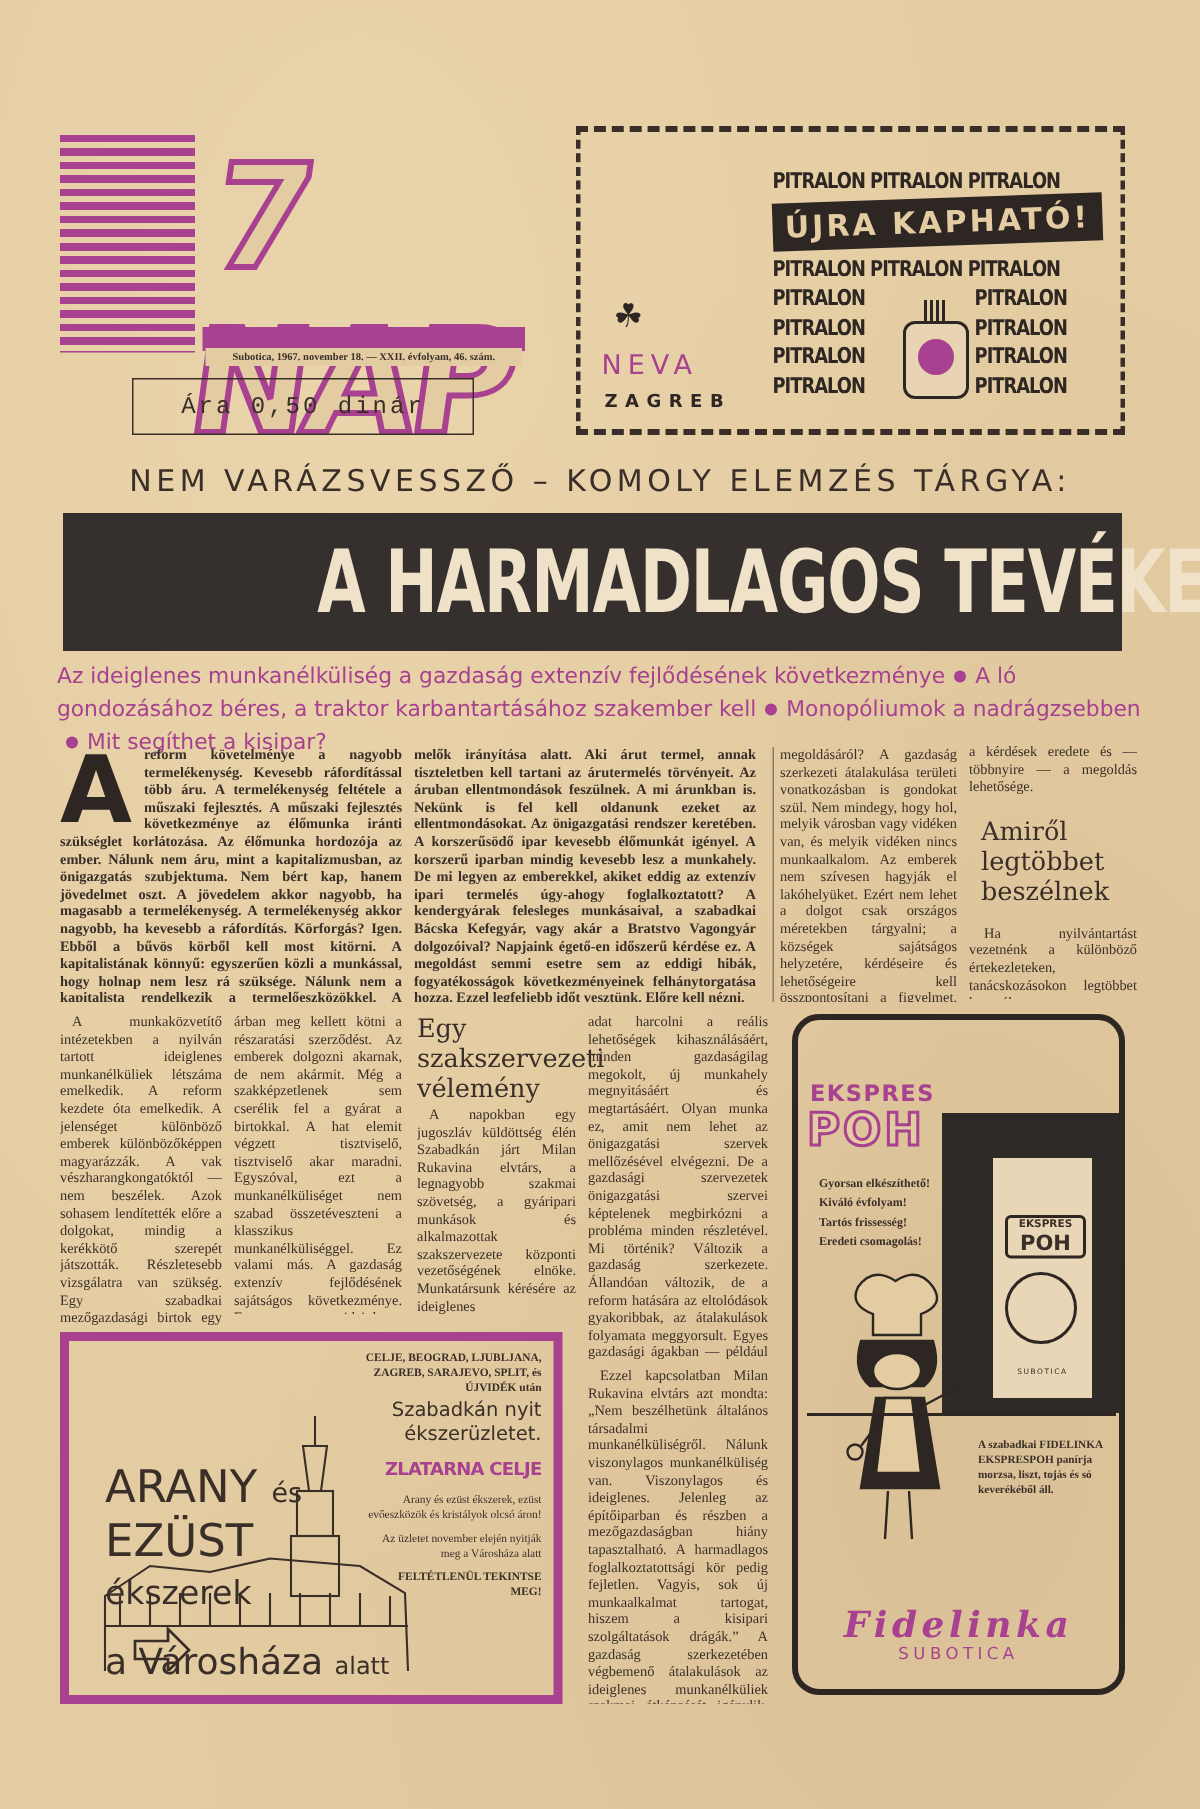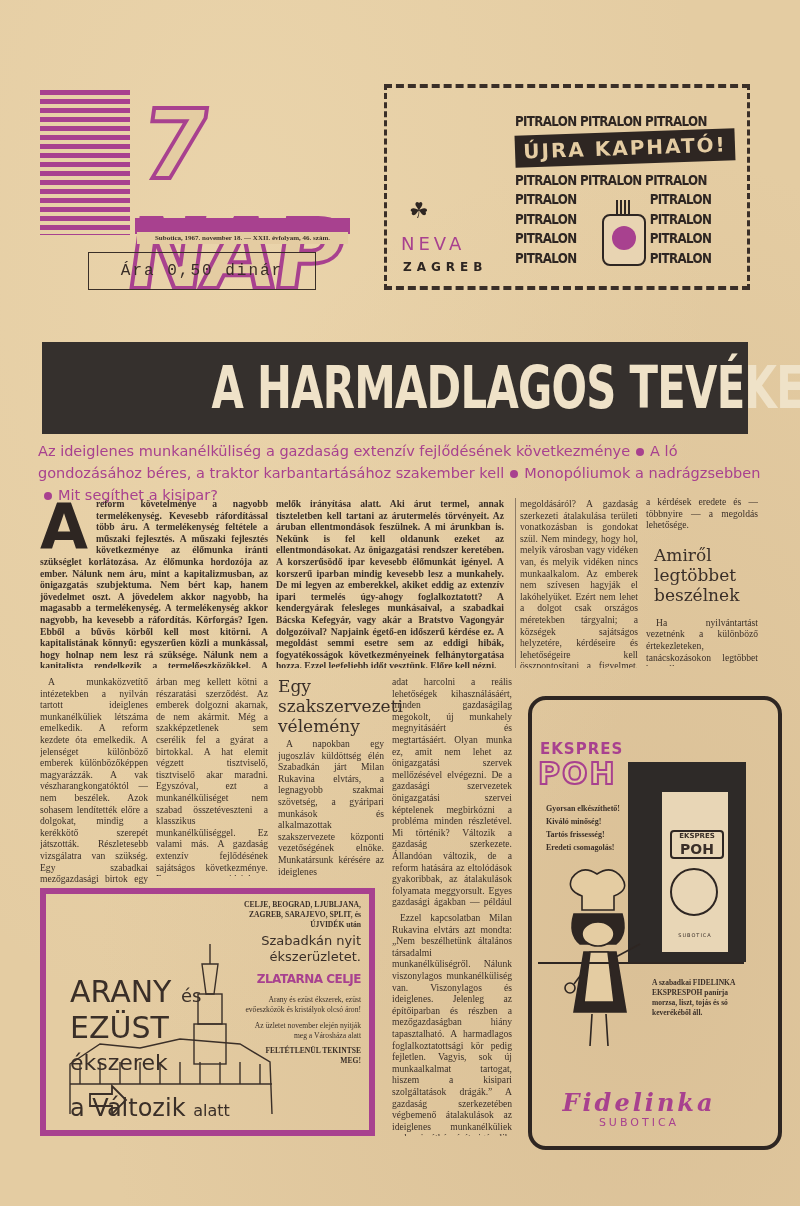--- a/index.html
+++ b/index.html
@@ -89,21 +89,21 @@
   .arany-town small { font-size: 16px; text-align: center; }
   .arany-right { position:absolute; right: 8px; top: 6px; width: 118px; text-align: right;
     font-size: 7.6px; line-height: 9.8px; font-weight: bold; margin-left: 44px; }
   .arany-right .szab { font-family: "DejaVu Sans", sans-serif; font-weight: normal;
     font-size: 13px; line-height: 16px; margin-top: 4px; }
   .zlatarna { color: #a8418f; font-family: "DejaVu Sans", sans-serif; font-size: 12px;
     margin: 10px 0 10px; letter-spacing: -0.5px; }
   .building { position:absolute; left: 14px; top: 50px; width: 220px; height: 170px; }
 
   
-  .fid-ad { left: 528px; top: 696px; width: 254px; height: 454px; border: 4px solid #2e2622;
+  .fid-ad { left: 528px; top: 676px; width: 222px; height: 454px; border: 4px solid #2e2622;
     border-radius: 18px; box-sizing: border-box; }
   .ekspres { position:absolute; left: 8px; top: 40px; color:#a8418f;
     font-family: "DejaVu Sans", sans-serif; font-size: 15px; font-weight: bold; letter-spacing: 1px; }
   .poh { position:absolute; left: 6px; top: 56px; color: #e4cca2; -webkit-text-stroke: 2px #a8418f;
     font-family: "DejaVu Sans", sans-serif; font-size: 30px; font-weight: bold; letter-spacing: 2px; }
   .fid-list { position:absolute; left: 14px; top: 102px; font-size: 8px; line-height: 13px; font-weight: bold; }
   .fid-dark { position:absolute; left: 96px; top: 62px; width: 118px; height: 200px; background: #2e2a28; }
   .pkg { position:absolute; left: 130px; top: 92px; width: 66px; height: 160px; background:#e8d6b6; }
   .pkg-label { position:absolute; left: 8px; top: 38px; width: 50px; border: 2px solid #2e2622;
     border-radius: 4px; text-align:center; font-family: "DejaVu Sans", sans-serif; font-weight:bold;
@@ -153,20 +153,21 @@
       <div class="cap"></div>
       <div class="body">
           <div class="label"></div>
         </div>
     </div>
     <div class="neva-leaf">☘</div>
     <div class="neva">NEVA</div>
     <div class="zagreb">ZAGREB</div>
   </div>
 
+  <div class="abs kicker">NEM VARÁZSVESSZŐ – KOMOLY ELEMZÉS TÁRGYA:</div>
   <div class="abs main-head">
     <span>A HARMADLAGOS TEVÉKENYSÉGI KÖR</span>
   </div>
   <div class="abs subdeck">
     <span>Az ideiglenes munkanélküliség a gazdaság extenzív fejlődésének következménye</span><span class="bullet"></span><span>A ló gondozásához béres, a traktor karbantartásához szakember kell</span><span class="bullet"></span><span>Monopóliumok a nadrágzsebben</span><span class="bullet"></span><span>Mit segíthet a kisipar?</span>
   </div>
 
   <div class="abs col bold" style="left:40px; top:498px; width:228px; height:170px; overflow:hidden;">
     <span class="dropcap">A</span>
     <span>reform követelménye a nagyobb termelékenység. Kevesebb ráfordítással több áru. A termelékenység feltétele a műszaki fejlesztés. A műszaki fejlesztés következménye az élőmunka iránti szükséglet korlátozása. Az élőmunka hordozója az ember. Nálunk nem áru, mint a kapitalizmusban, az önigazgatás szubjektuma. Nem bért kap, hanem jövedelmet oszt. A jövedelem akkor nagyobb, ha magasabb a termelékenység. A termelékenység akkor nagyobb, ha kevesebb a ráfordítás. Körforgás? Igen. Ebből a bűvös körből kell most kitörni. A kapitalistának könnyű: egyszerűen közli a munkással, hogy holnap nem lesz rá szüksége. Nálunk nem a kapitalista rendelkezik a termelőeszközökkel. A termelőeszközök társadalmi tulajdonban vannak, a közvetlen ter-</span>
@@ -216,38 +217,38 @@
         <path d="M20 120 l0 20 M40 118 l0 22 M60 118 l0 22 M80 118 l0 22 M100 118 l0 22 M120 118 l0 22 M140 118 l0 22 M160 118 l0 22 M180 118 l0 22 M200 120 l0 20"></path>
         <path d="M30 150 h22 v-8 l14 14 l-14 14 v-8 h-22 z" stroke-width="1.8"></path>
       </g>
     </svg>
     <div class="arany-big">
       <span>ARANY</span> <small>és</small><br>
       <span>EZÜST</span><br>
       <small style="font-size:22px">ékszerek</small>
     </div>
     <div class="arany-town">
-      <span>a Változik</span> <small>alatt</small>
+      <span>a Városháza</span> <small>alatt</small>
     </div>
     <div class="arany-right">
       <div>CELJE, BEOGRAD, LJUBLJANA, ZAGREB, SARAJEVO, SPLIT, és ÚJVIDÉK után</div>
       <div class="szab">Szabadkán nyit ékszerüzletet.</div>
       <div class="zlatarna">ZLATARNA CELJE</div>
       <div style="font-weight:normal">Arany és ezüst ékszerek, ezüst evőeszközök és kristályok olcsó áron!</div>
       <div style="font-weight:normal; margin-top:6px;">Az üzletet november elején nyitják meg a Városháza alatt</div>
       <div style="margin-top:6px;">FELTÉTLENÜL TEKINTSE MEG!</div>
     </div>
   </div>
 
   <div class="abs fid-ad">
     <div class="ekspres">EKSPRES</div>
     <div class="poh">POH</div>
     <div class="fid-list">
       <div>Gyorsan elkészíthető!</div>
-      <div>Kiváló minőség!</div>
+      <div>Kiváló évfolyam!</div>
       <div>Tartós frissesség!</div>
       <div>Eredeti csomagolás!</div>
     </div>
     <div class="fid-dark"></div>
     <div class="pkg">
       <div class="pkg-label">
         <span>EKSPRES</span>
         <b>POH</b>
       </div>
       <div class="pkg-circle"></div>

